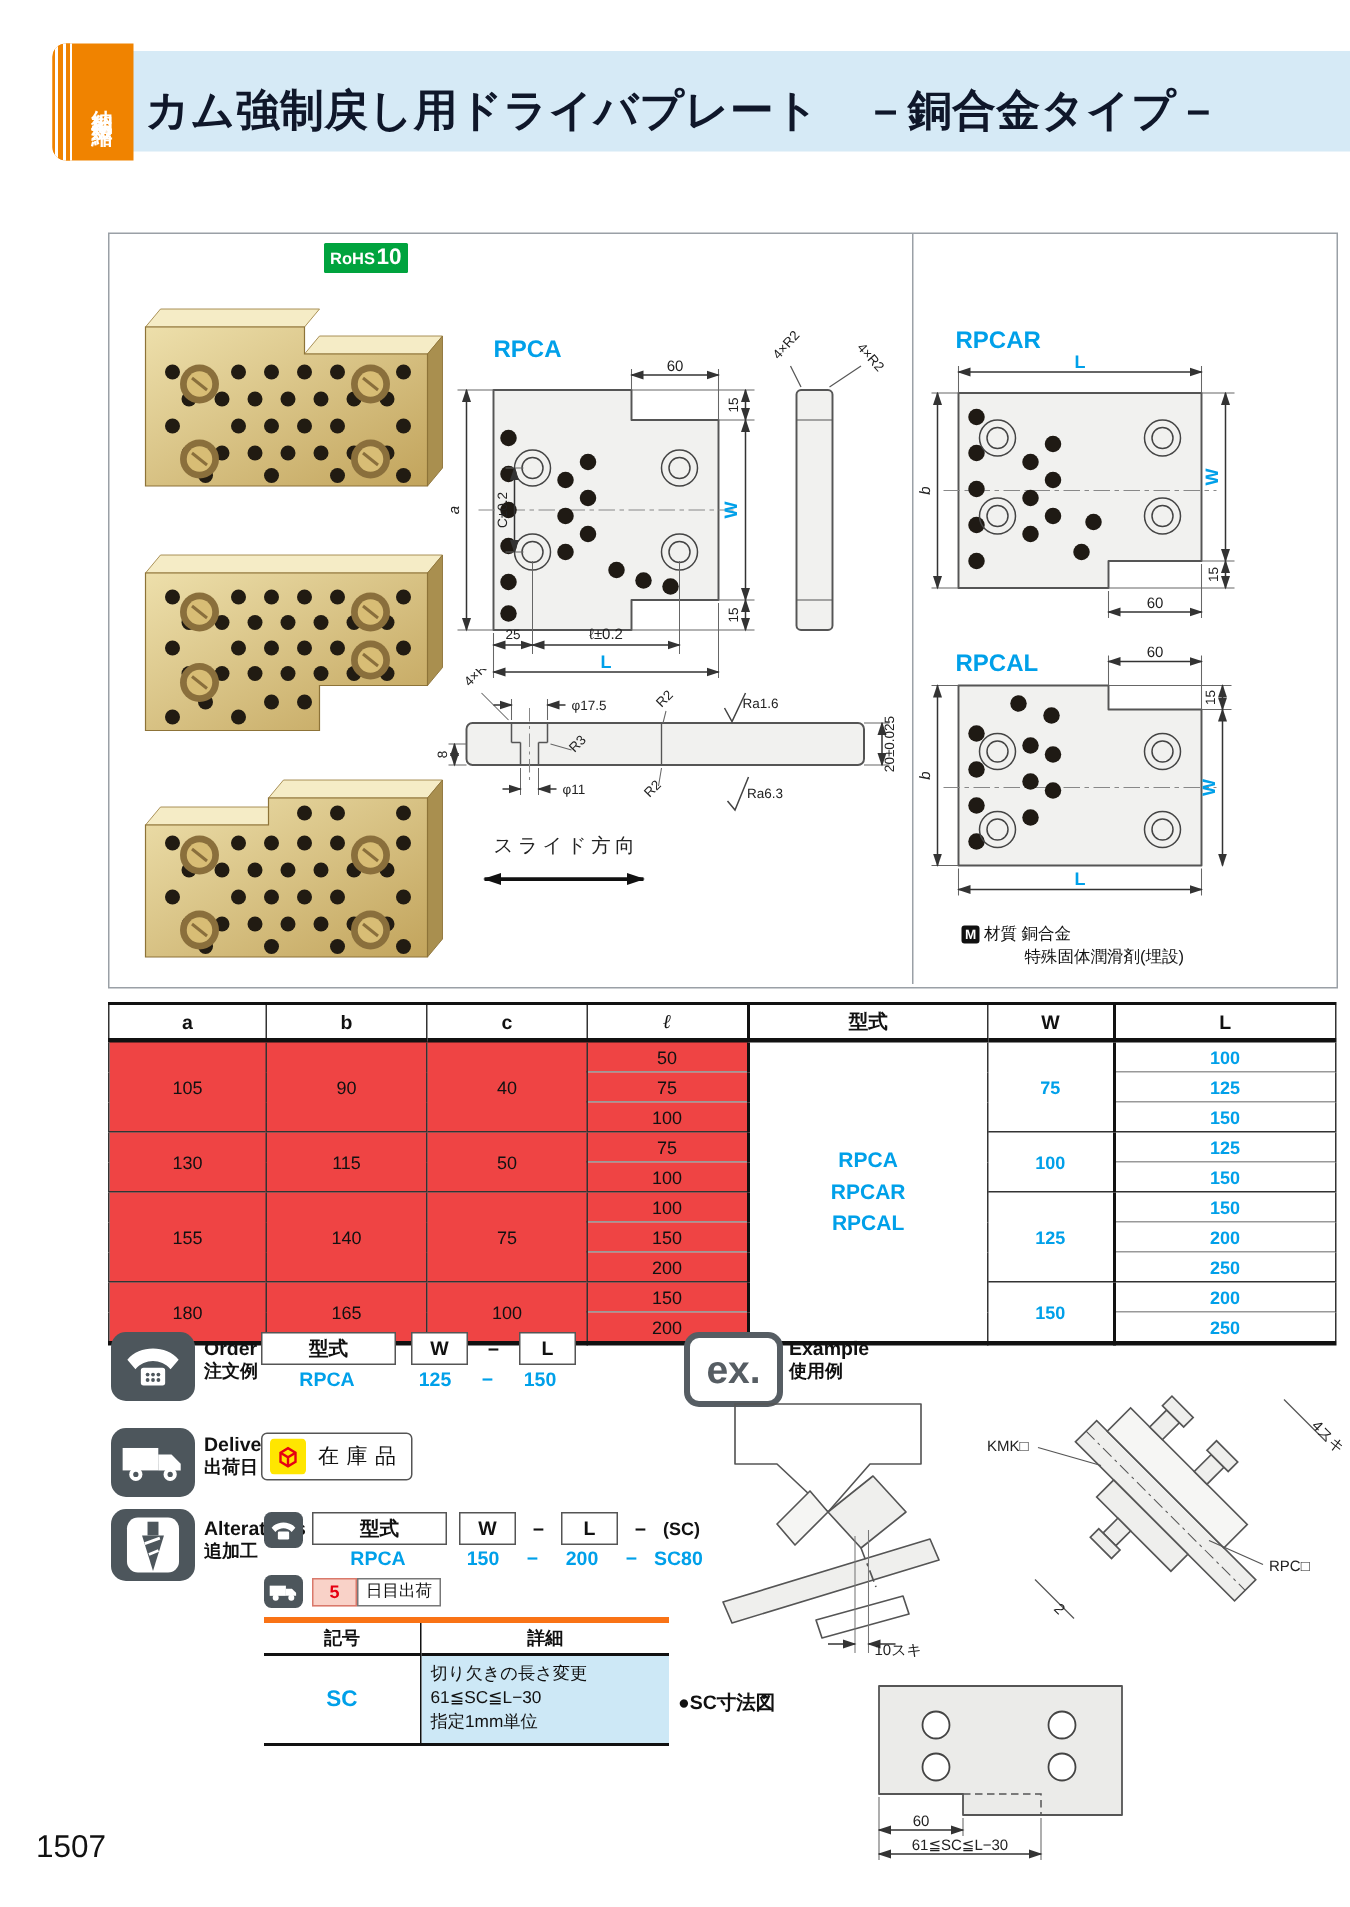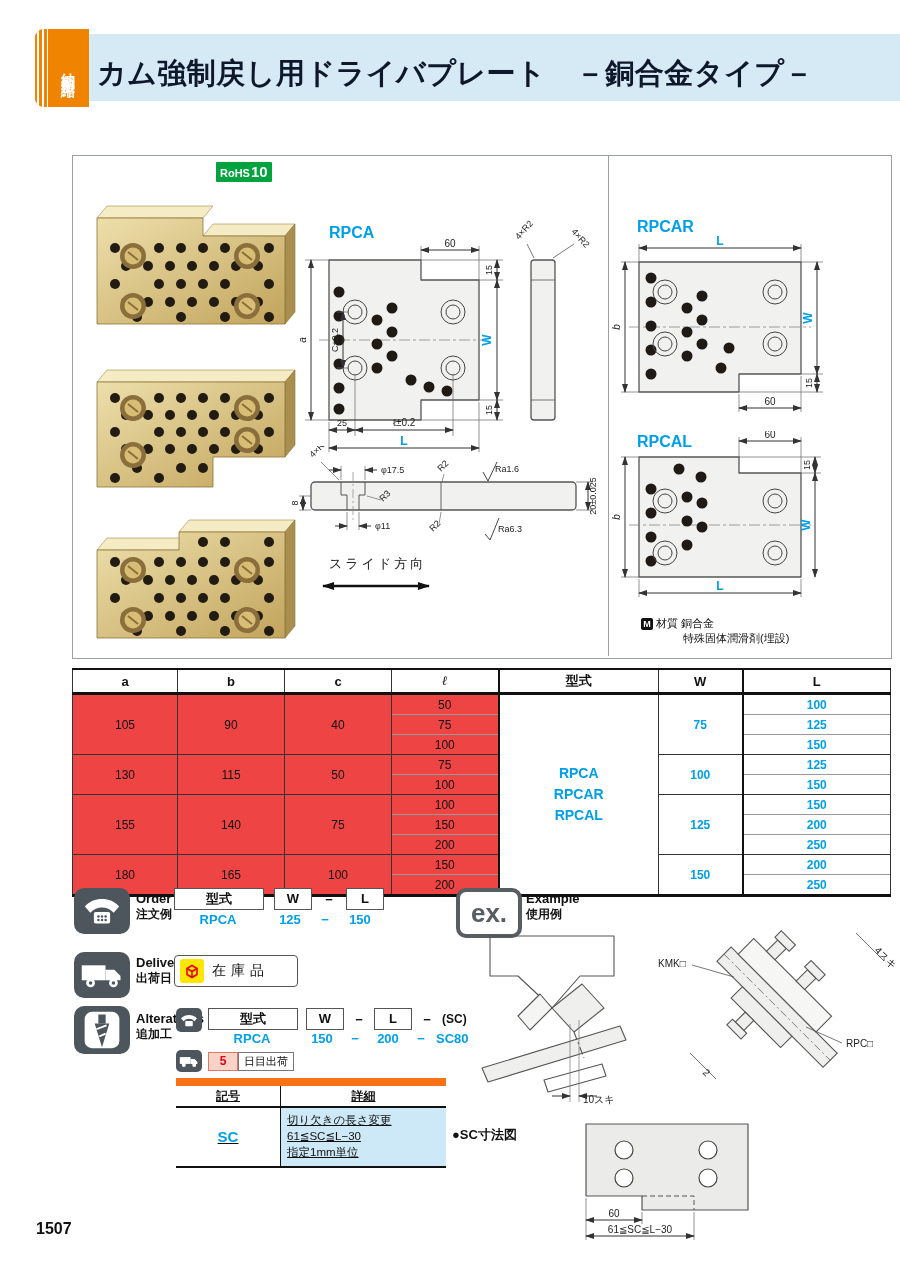--- a/index.html
+++ b/index.html
@@ -52,37 +52,37 @@
   .icon{background:#4d565c;border-radius:10px;display:flex;align-items:center;justify-content:center;}
   .seclab .en{font-size:13px;font-weight:bold;line-height:1.15;}
   .seclab .jp{font-size:12px;font-weight:bold;line-height:1.3;}
   .trow{display:flex;align-items:center;}
   .tbox{border:1.2px solid #555;background:#fff;text-align:center;font-weight:bold;
         font-size:13px;height:20px;line-height:20px;}
   .dash{width:14px;text-align:center;font-weight:bold;font-size:13px;}
   .vrow{display:flex;align-items:center;color:#00a0e9;font-weight:bold;font-size:13px;}
   .vcell{text-align:center;}
   .stockbox{display:inline-flex;align-items:center;gap:8px;border:1.2px solid #555;
-        border-radius:4px;background:#fff;padding:3px 28px 3px 5px;}
+        border-radius:4px;background:#fff;padding:3px 5px 3px 5px;}
   .stocktxt{font-size:14px;letter-spacing:5px;}
   .pinkbox{width:28px;height:17px;background:#f9d2c8;border:1px solid #d9796b;color:#e60012;
         font-weight:bold;font-size:12px;text-align:center;line-height:17px;}
   .shipbox{height:17px;border:1px solid #777;font-size:11px;line-height:17px;padding:0 5px;background:#fff;}
   .sctab{border-collapse:collapse;width:270px;text-align:center;
-        border-top:8px solid #f97316;border-bottom:2px solid #111;text-decoration:underline;}
+        border-top:4px solid #f97316;border-bottom:2px solid #111;}
   .sctab th{font-size:12px;font-weight:bold;height:20px;border-bottom:2px solid #111;background:#fff;padding:0;}
   .sctab .vline{border-right:1.5px solid #111;}
   .sctab td{padding:0;}
   .sctab .code{width:104px;background:#fff;color:#00a0e9;font-weight:bold;font-size:15px;}
   .sctab .det{background:#cde8f6;text-align:left;font-size:11.5px;line-height:1.38;padding:5px 6px;}
   
   .exbadge{width:58px;height:42px;border:4px solid #565d63;border-radius:10px;background:#fff;
         display:flex;align-items:center;justify-content:center;font-size:26px;font-weight:bold;color:#565d63;}
   .sctitle{font-size:13px;font-weight:bold;}
-  .pagenum{position:absolute;left:36px;top:1220px;font-size:16px;font-weight:bold;}
+  .pagenum{position:absolute;left:24px;top:1220px;font-size:21px;font-weight:normal;}
 </style>
 </head>
 <body>
 
 <div id="page">
 
   <div class="band"></div>
   <div class="tab">
     <div class="stripes"></div>
     <div class="vtxt">納期短縮</div>

